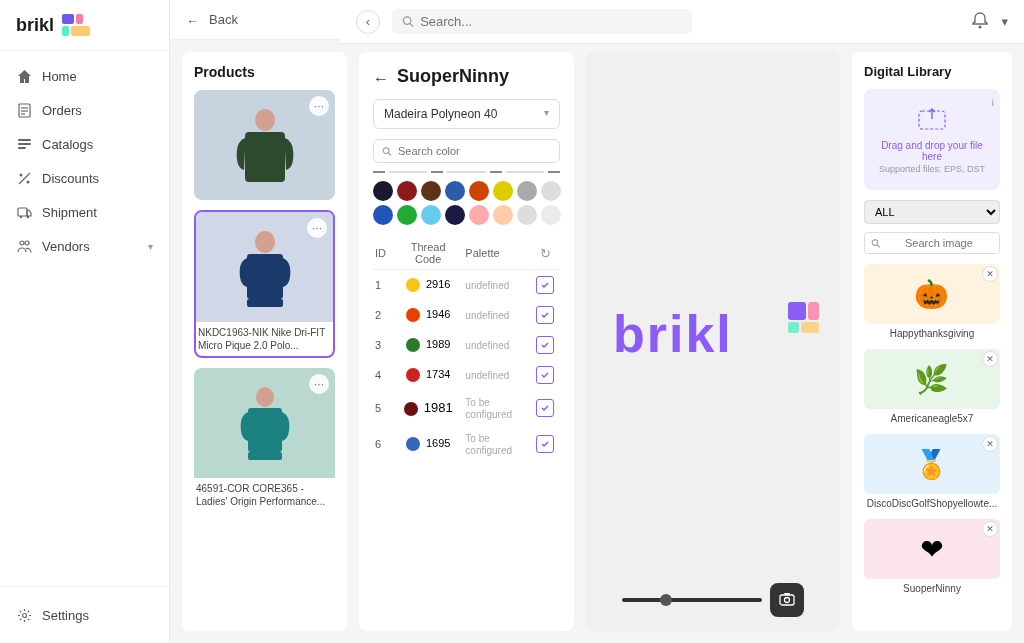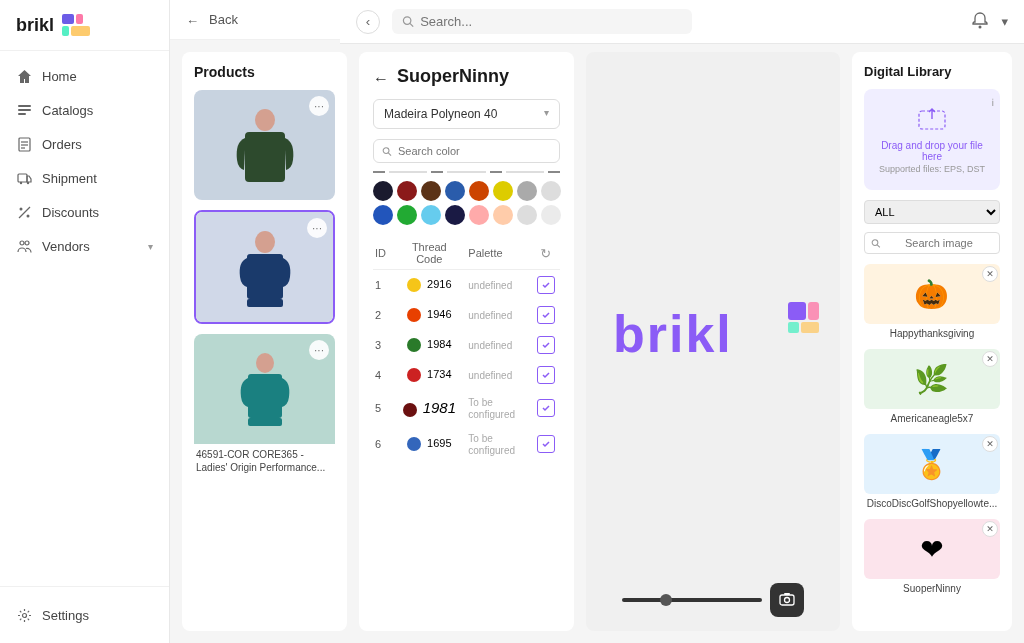--- a/index.html
+++ b/index.html
@@ -105,58 +105,58 @@
       <span class="nav-icon">
         <svg width="15" height="15" viewBox="0 0 15 15">
             <path d="M7.5 1L1 7h2v7h4v-4h1v4h4V7h2L7.5 1z" fill="currentColor"></path>
           </svg>
       </span>
       <span>Home</span>
     </div>
     <div class="nav-item">
       <span class="nav-icon">
         <svg width="15" height="15" viewBox="0 0 15 15">
-            <rect x="1" y="2" width="13" height="2" rx="1" fill="currentColor"></rect>
-            <rect x="1" y="6" width="13" height="2" rx="1" fill="currentColor"></rect>
-            <rect x="1" y="10" width="8" height="2" rx="1" fill="currentColor"></rect>
-          </svg>
-      </span>
-      <span>Catalogs</span>
-    </div>
-    <div class="nav-item">
-      <span class="nav-icon">
-        <svg width="15" height="15" viewBox="0 0 15 15">
             <rect x="2" y="1" width="11" height="13" rx="1" fill="none" stroke="currentColor" stroke-width="1.2"></rect>
             <line x1="4" y1="5" x2="11" y2="5" stroke="currentColor" stroke-width="1.2"></line>
             <line x1="4" y1="8" x2="11" y2="8" stroke="currentColor" stroke-width="1.2"></line>
             <line x1="4" y1="11" x2="8" y2="11" stroke="currentColor" stroke-width="1.2"></line>
           </svg>
       </span>
       <span>Orders</span>
+    </div>
+    <div class="nav-item">
+      <span class="nav-icon">
+        <svg width="15" height="15" viewBox="0 0 15 15">
+            <rect x="1" y="2" width="13" height="2" rx="1" fill="currentColor"></rect>
+            <rect x="1" y="6" width="13" height="2" rx="1" fill="currentColor"></rect>
+            <rect x="1" y="10" width="8" height="2" rx="1" fill="currentColor"></rect>
+          </svg>
+      </span>
+      <span>Catalogs</span>
+    </div>
+    <div class="nav-item">
+      <span class="nav-icon">
+        <svg width="15" height="15" viewBox="0 0 15 15">
+            <circle cx="4" cy="4" r="1.5" fill="currentColor"></circle>
+            <circle cx="11" cy="11" r="1.5" fill="currentColor"></circle>
+            <line x1="2" y1="13" x2="13" y2="2" stroke="currentColor" stroke-width="1.2"></line>
+          </svg>
+      </span>
+      <span>Discounts</span>
     </div>
     <div class="nav-item">
       <span class="nav-icon">
         <svg width="15" height="15" viewBox="0 0 15 15">
             <rect x="1" y="3" width="9" height="8" rx="1" fill="none" stroke="currentColor" stroke-width="1.2"></rect>
             <path d="M10 5h2l2 3v3h-4V5z" fill="none" stroke="currentColor" stroke-width="1.2"></path>
             <circle cx="4" cy="12" r="1.2" fill="currentColor"></circle>
             <circle cx="11" cy="12" r="1.2" fill="currentColor"></circle>
           </svg>
       </span>
       <span>Shipment</span>
-    </div>
-    <div class="nav-item">
-      <span class="nav-icon">
-        <svg width="15" height="15" viewBox="0 0 15 15">
-            <circle cx="4" cy="4" r="1.5" fill="currentColor"></circle>
-            <circle cx="11" cy="11" r="1.5" fill="currentColor"></circle>
-            <line x1="2" y1="13" x2="13" y2="2" stroke="currentColor" stroke-width="1.2"></line>
-          </svg>
-      </span>
-      <span>Discounts</span>
     </div>
     <div class="vendors-item">
       <div class="vendors-left">
         <span class="nav-icon">
           <svg width="15" height="15" viewBox="0 0 15 15">
               <circle cx="5" cy="4" r="2" fill="none" stroke="currentColor" stroke-width="1.2"></circle>
               <circle cx="10" cy="4" r="2" fill="none" stroke="currentColor" stroke-width="1.2"></circle>
               <path d="M1 13c0-2.2 1.8-4 4-4s4 1.8 4 4" fill="none" stroke="currentColor" stroke-width="1.2"></path>
               <path d="M9 9.5c.3-.1.7-.1 1-.1 2.2 0 4 1.8 4 4" fill="none" stroke="currentColor" stroke-width="1.2"></path>
             </svg>
@@ -232,20 +232,21 @@
         <div class="product-img" style="background:#d0d8e8;">
           <svg width="70" height="90" viewBox="0 0 70 90">
             <ellipse cx="35" cy="20" rx="10" ry="11" fill="#d4a090"></ellipse>
             <rect x="17" y="32" width="36" height="45" rx="3" fill="#1a3a6b"></rect>
             <path d="M17 36 Q8 40 10 55 Q11 63 17 65 L17 48z" fill="#1a3a6b"></path>
             <path d="M53 36 Q62 40 60 55 Q59 63 53 65 L53 48z" fill="#1a3a6b"></path>
             <rect x="17" y="77" width="36" height="8" rx="2" fill="#1a3a6b"></rect>
           </svg>
         </div>
         <div class="product-options-btn">···</div>
+        <div class="product-name">NKDC1963-NIK Nike Dri-FIT Micro Pique 2.0 Polo...</div>
       </div>
 
       <div class="product-card">
         <div class="product-img" style="background:#b8d8d0;">
           <svg width="70" height="90" viewBox="0 0 70 90">
             <ellipse cx="35" cy="19" rx="9" ry="10" fill="#d4a090"></ellipse>
             <rect x="18" y="30" width="34" height="44" rx="3" fill="#1a8080"></rect>
             <path d="M18 34 Q9 38 11 53 Q12 61 18 63 L18 46z" fill="#1a8080"></path>
             <path d="M52 34 Q61 38 59 53 Q58 61 52 63 L52 46z" fill="#1a8080"></path>
             <rect x="18" y="74" width="34" height="8" rx="2" fill="#1a8080"></rect>
@@ -345,21 +346,21 @@
         <svg width="10" height="10" viewBox="0 0 10 10">
                     <polyline points="2,5 4,7 8,3" fill="none" stroke="#8b5cf6" stroke-width="1.5"></polyline>
                   </svg>
       </div>
     </td>
   </tr>
             <tr>
     <td style="color:#555;">3</td>
     <td style="text-align:center;">
       <span class="thread-color-dot" style="background:#2a7a2a;display:inline-block;width:14px;height:14px;border-radius:50%;vertical-align:middle;margin-right:3px;"></span>
-      <span style="font-size:11px;">1984</span>
+      <span style="font-size:11px;">1989</span>
     </td>
     <td><span class="palette-text" style="font-size:10px;color:#aaa;">undefined</span></td>
     <td style="text-align:center;">
       <div class="check-btn" style="width:18px;height:18px;border-radius:3px;border:1.5px solid #8b5cf6;background:#fff;display:inline-flex;align-items:center;justify-content:center;cursor:pointer;">
         <svg width="10" height="10" viewBox="0 0 10 10">
                     <polyline points="2,5 4,7 8,3" fill="none" stroke="#8b5cf6" stroke-width="1.5"></polyline>
                   </svg>
       </div>
     </td>
   </tr>
@@ -375,21 +376,21 @@
         <svg width="10" height="10" viewBox="0 0 10 10">
                     <polyline points="2,5 4,7 8,3" fill="none" stroke="#8b5cf6" stroke-width="1.5"></polyline>
                   </svg>
       </div>
     </td>
   </tr>
             <tr>
     <td style="color:#555;">5</td>
     <td style="text-align:center;">
       <span class="thread-color-dot" style="background:#6b1010;display:inline-block;width:14px;height:14px;border-radius:50%;vertical-align:middle;margin-right:3px;"></span>
-      <span style="font-size:15px;font-style:italic;">1981</span>
+      <span style="font-size:13px;">1981</span>
     </td>
     <td><span class="palette-text" style="font-size:10px;color:#aaa;">To be<br>configured</span></td>
     <td style="text-align:center;">
       <div class="check-btn" style="width:18px;height:18px;border-radius:3px;border:1.5px solid #8b5cf6;background:#fff;display:inline-flex;align-items:center;justify-content:center;cursor:pointer;">
         <svg width="10" height="10" viewBox="0 0 10 10">
                     <polyline points="2,5 4,7 8,3" fill="none" stroke="#8b5cf6" stroke-width="1.5"></polyline>
                   </svg>
       </div>
     </td>
   </tr>

